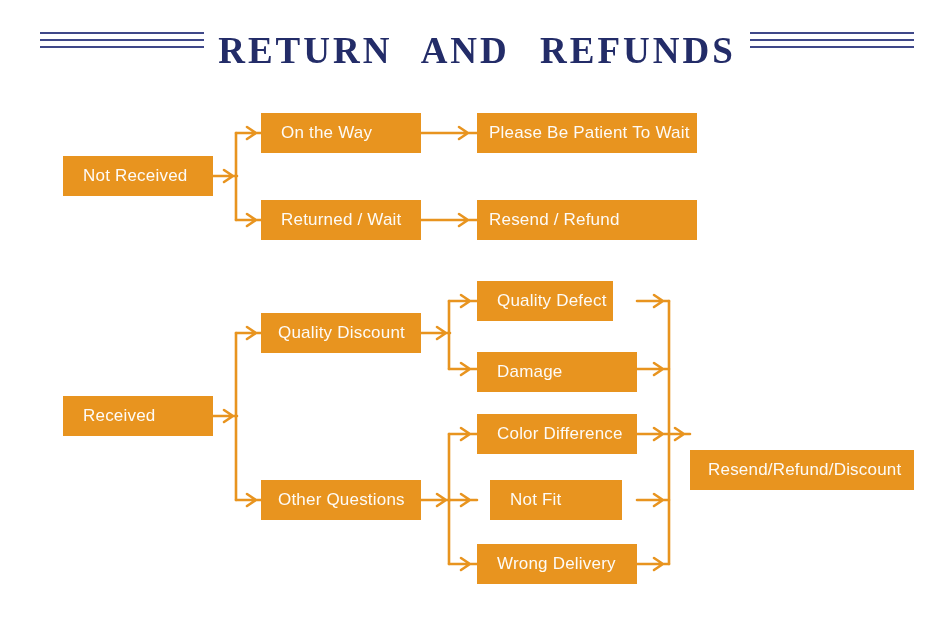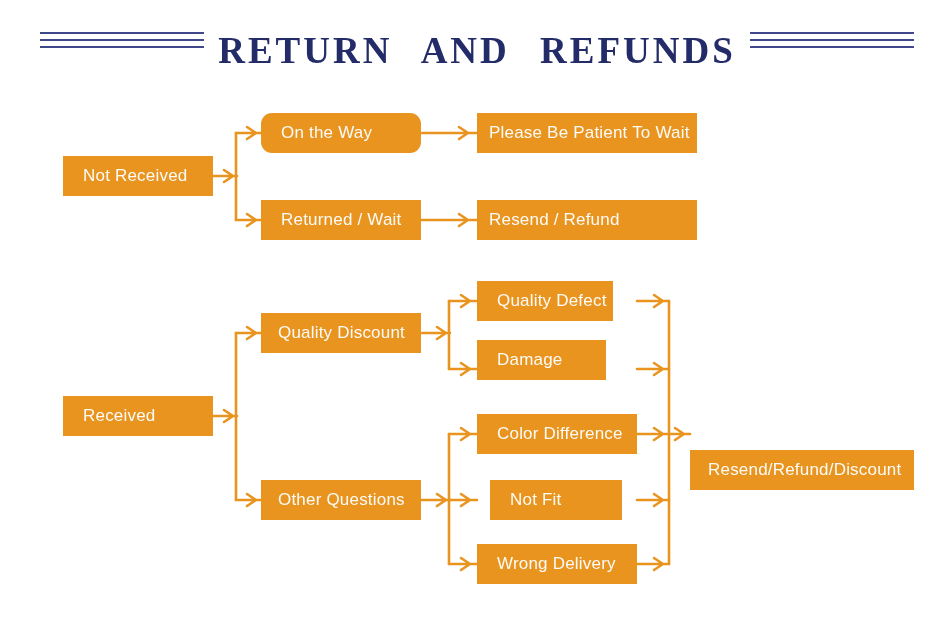--- a/index.html
+++ b/index.html
@@ -21,28 +21,28 @@
   svg.connectors{position:absolute;left:0;top:0;z-index:1;}
   svg.connectors path{stroke:#E8941F;stroke-width:2.6;fill:none;
     stroke-linecap:round;stroke-linejoin:round;}
   
   .node{
     position:absolute;z-index:2;height:40px;background:#E8941F;color:#FDFBF7;
     display:flex;align-items:center;padding-left:20px;box-sizing:border-box;
     font-size:17px;letter-spacing:.2px;white-space:nowrap;
   }
   #n-not-received{left:63px;top:156px;width:150px;}
-  #n-on-the-way{left:261px;top:113px;width:160px;border-radius:11px;}
+  #n-on-the-way{left:261px;top:113px;width:160px;}
   #n-please{left:477px;top:113px;width:220px;padding-left:12px;}
   #n-returned{left:261px;top:200px;width:160px;}
   #n-resend{left:477px;top:200px;width:220px;padding-left:12px;}
   #n-received{left:63px;top:396px;width:150px;}
   #n-quality-problems{left:261px;top:313px;width:160px;padding-left:17px;}
   #n-quality-defect{left:477px;top:281px;width:136px;}
-  #n-damage{left:477px;top:340px;width:129px;}
+  #n-damage{left:477px;top:352px;width:160px;}
   #n-other-questions{left:261px;top:480px;width:160px;padding-left:17px;}
   #n-color-difference{left:477px;top:414px;width:160px;}
   #n-not-fit{left:490px;top:480px;width:132px;}
   #n-wrong-delivery{left:477px;top:544px;width:160px;}
   #n-final{left:690px;top:414px;width:224px;padding-left:18px;margin-top:36px;}
 </style>
 </head>
 <body>
 
 <div class="stage">

